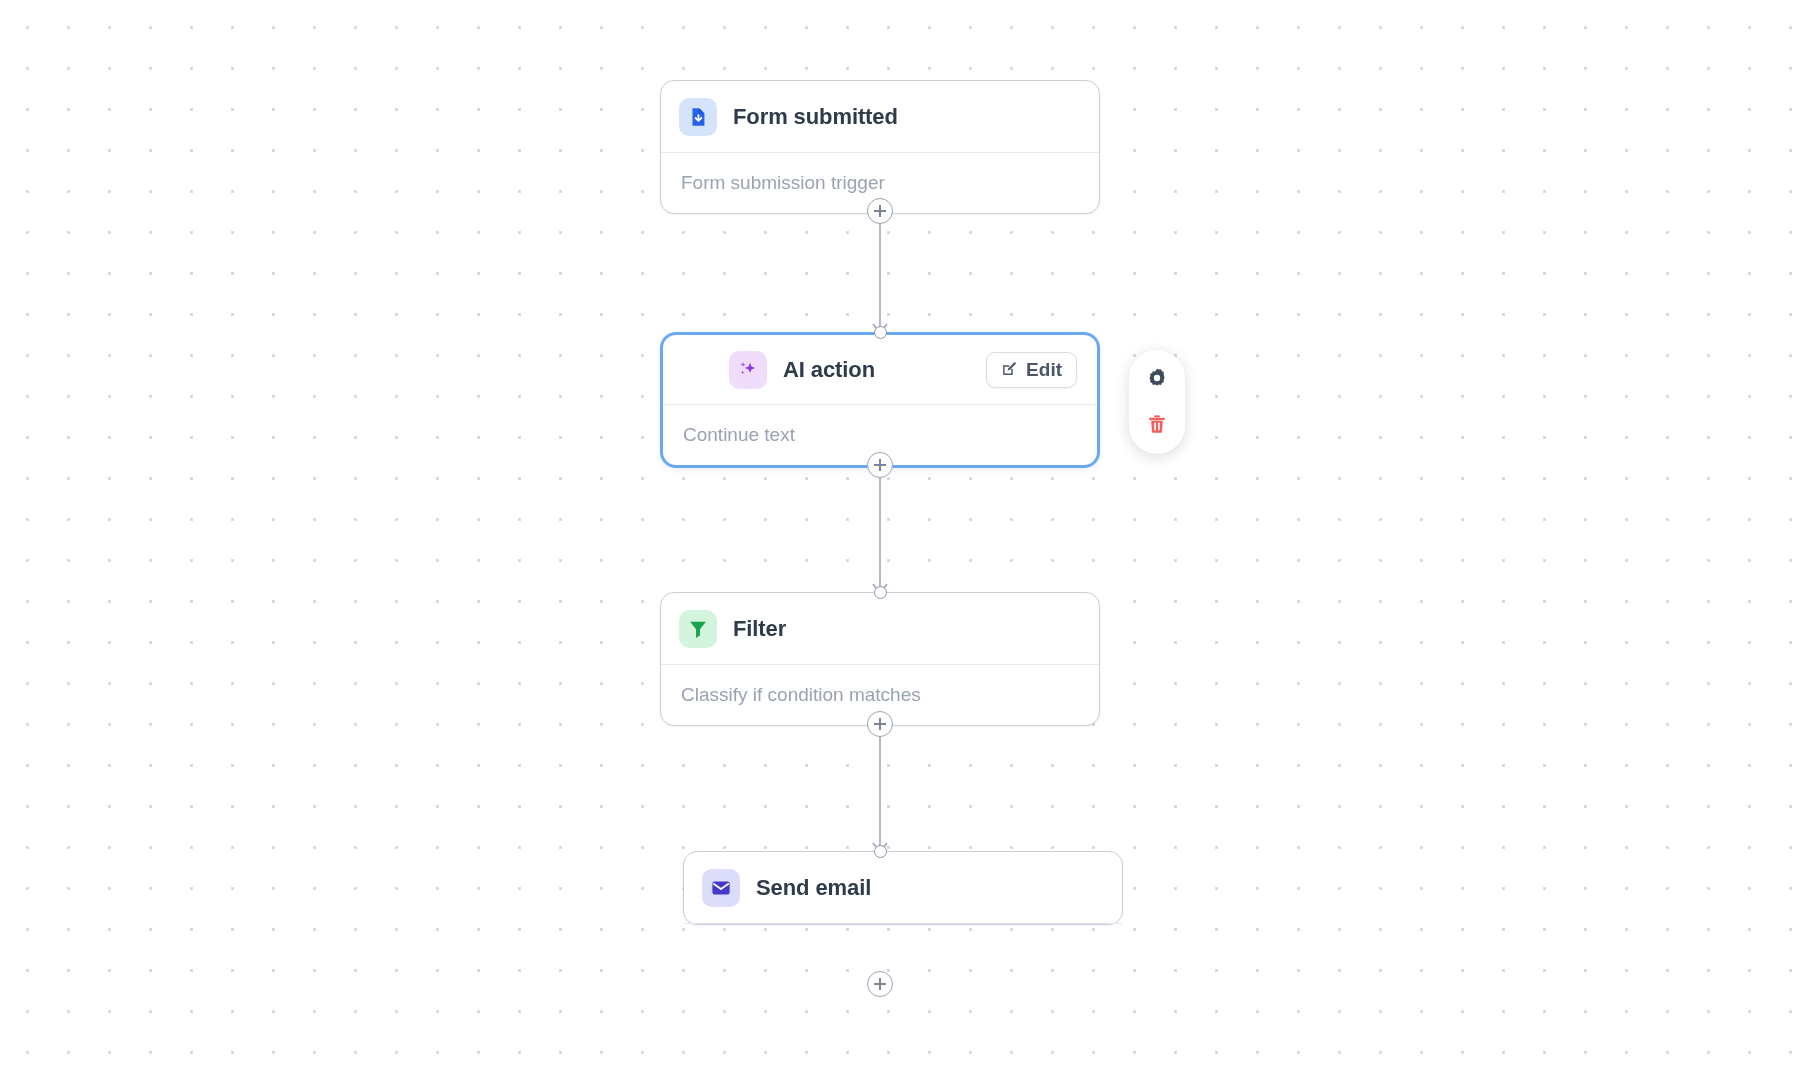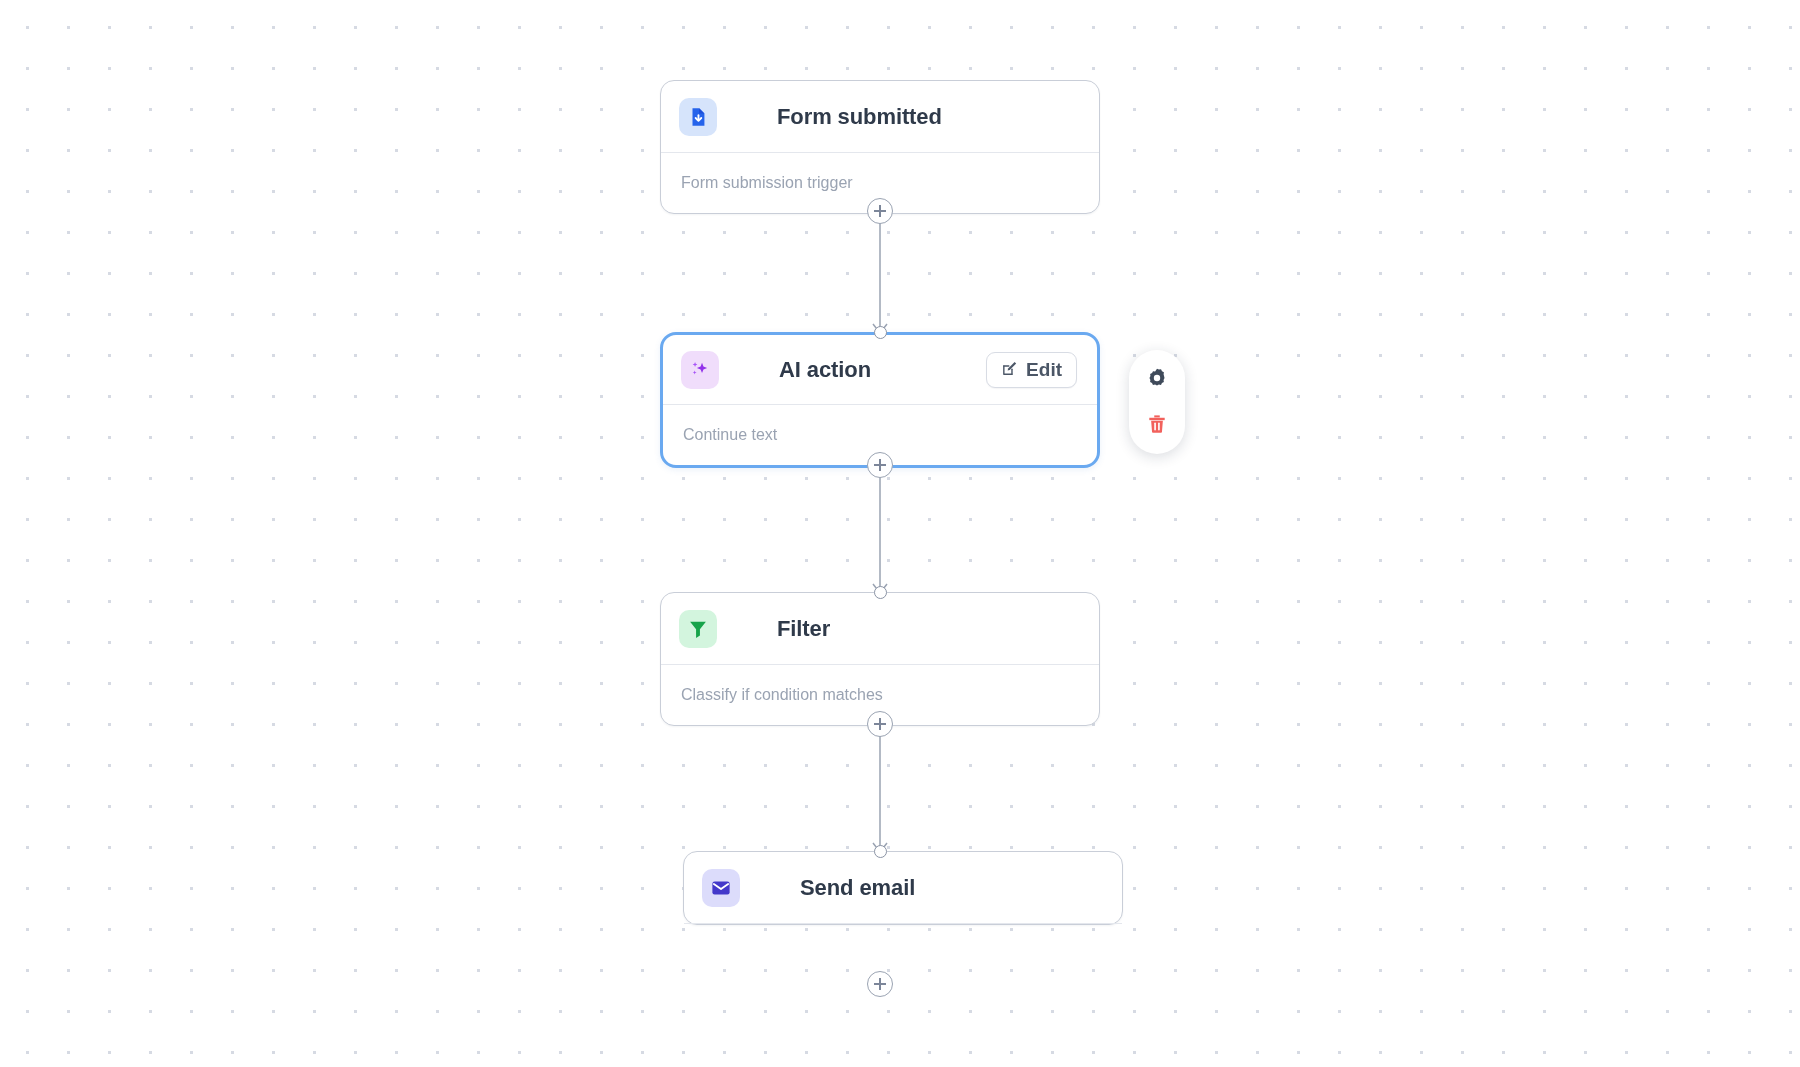--- a/index.html
+++ b/index.html
@@ -41,24 +41,23 @@
     border: 3px solid #6aa9f0;
     border-radius: 16px;
     box-shadow: 0 2px 6px rgba(60, 120, 200, 0.10);
   }
 
   .node-header {
     display: flex;
     align-items: center;
     height: 71px;
     padding: 0 20px 0 18px;
-    gap: 44px;
-  }
-
-  .node.selected .node-header { height: 69px; }
+  }
+
+  .node.selected .node-header { height: 69px; margin-left: 48px; }
 
   .node-icon {
     width: 38px;
     height: 38px;
     min-width: 38px;
     border-radius: 10px;
     display: flex;
     align-items: center;
     justify-content: center;
   }
@@ -105,21 +104,21 @@
   }
 
   .node-subtitle-row {
     height: 60px;
     display: flex;
     align-items: center;
     padding: 0 20px;
   }
 
   .node-subtitle {
-    font-size: 16px;
+    font-size: 19px;
     color: #9aa3b2;
     white-space: nowrap;
   }
 
   
   .connector {
     position: absolute;
     left: 0;
     top: 0;
     overflow: visible;

